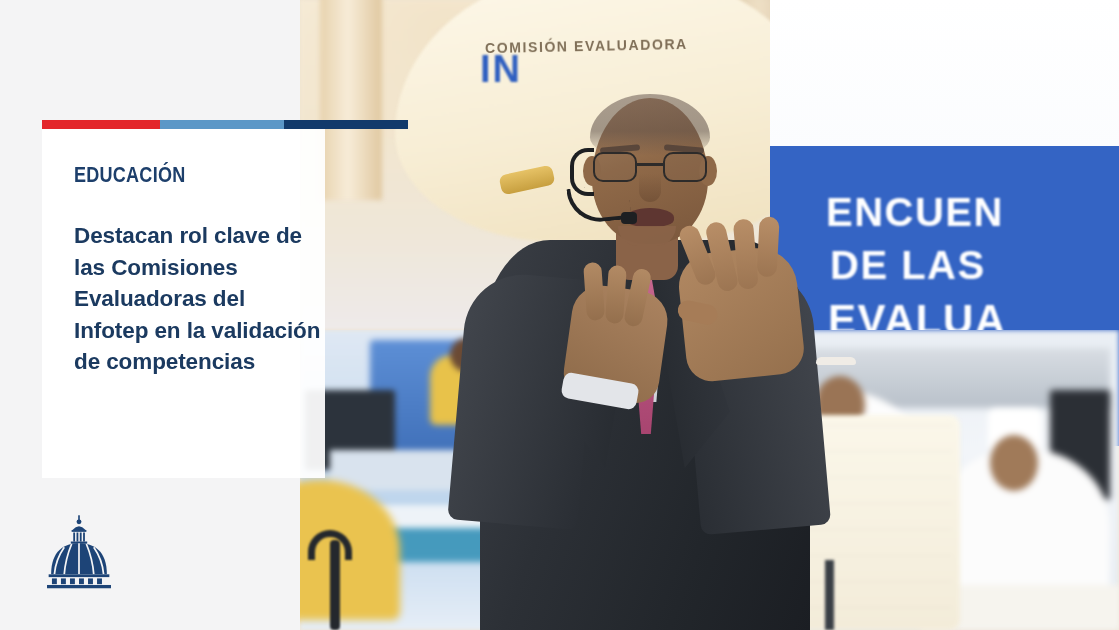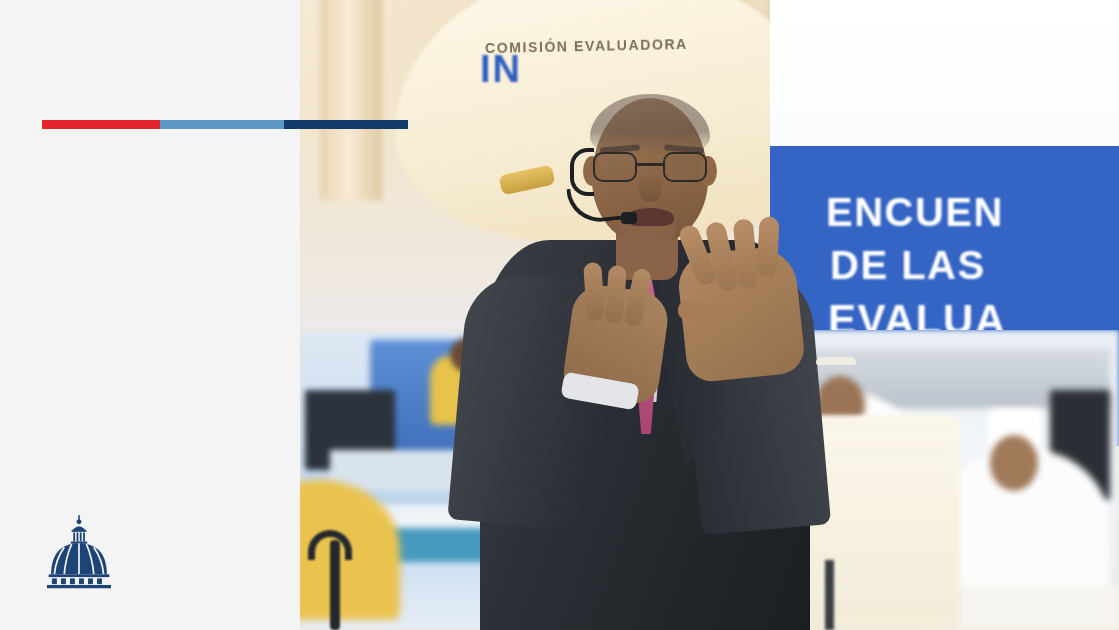--- a/index.html
+++ b/index.html
@@ -523,20 +523,24 @@
       <div class="cuff-l"></div>
     </div>
   </div>
 
   <div class="bar">
     <div class="seg red" style="background: rgb(227, 38, 43);"></div>
     <div class="seg lblue" style="background: rgb(91, 151, 199);"></div>
     <div class="seg navy" style="background: rgb(18, 58, 107);"></div>
   </div>
 
+  <div class="card">
+    <div class="kicker" style="color: rgb(29, 63, 107);">EDUCACIÓN</div>
+    <div class="headline" style="color: rgb(27, 58, 96);">Destacan rol clave de las Comisiones Evaluadoras del Infotep en la validación de competencias</div>
+  </div>
 
   <div class="logo">
     <svg viewBox="0 0 100 100" width="82" height="82" aria-hidden="true">
       <g fill="#1d4477">
 
         <rect x="49" y="4" width="2" height="7"></rect>
         <circle cx="50" cy="12" r="3"></circle>
 
         <path d="M42 22 Q50 13 58 22 Z"></path>
         <rect x="41" y="22" width="18" height="2.2"></rect>

